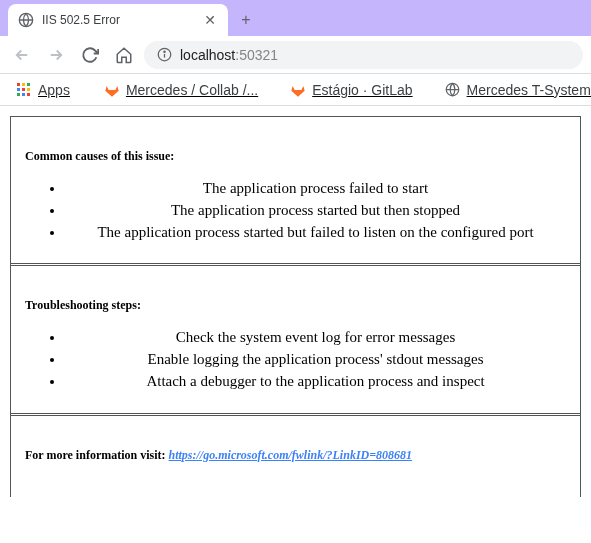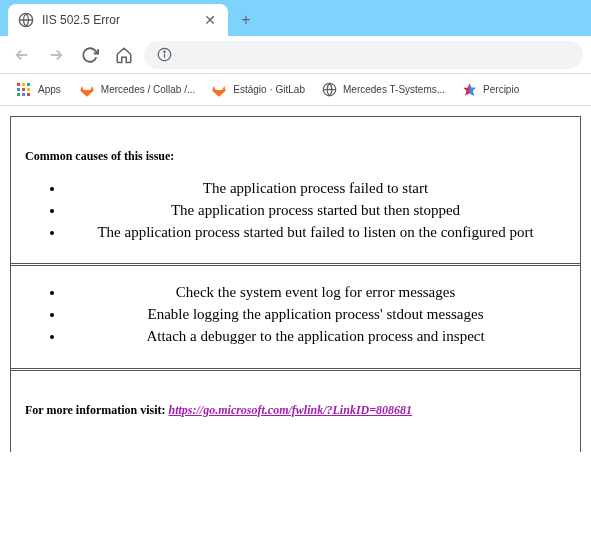--- a/index.html
+++ b/index.html
@@ -1,19 +1,19 @@
 <!DOCTYPE html>
 <html><head>
   <meta charset="utf-8">
   <style>
     * { box-sizing: border-box; margin: 0; padding: 0; }
     body { font-family: Arial, sans-serif; width: 591px; background: #fff; }
     
     
-    .browser-chrome { background: #7dd3fc; }
+    .browser-chrome { background: #c4b5fd; }
     .tab-bar { display: flex; align-items: flex-end; height: 36px; padding-left: 8px; }
     .tab {
       display: flex; align-items: center; gap: 8px;
       background: #fff; height: 32px; padding: 0 10px;
       border-radius: 8px 8px 0 0; min-width: 220px; max-width: 240px;
       font-size: 12px; color: #3c4043;
     }
     .tab-favicon { width: 16px; height: 16px; display: flex; align-items: center; justify-content: center; color: #5f6368; }
     .tab-title { flex: 1; white-space: nowrap; overflow: hidden; text-overflow: ellipsis; }
     .tab-close { width: 16px; height: 16px; display: flex; align-items: center; justify-content: center; color: #5f6368; cursor: pointer; font-size: 14px; }
@@ -29,39 +29,39 @@
     .address-bar {
       flex: 1; display: flex; align-items: center; gap: 8px;
       background: #f1f3f4; height: 28px; border-radius: 14px;
       padding: 0 12px; font-size: 14px; color: #202124;
     }
     .address-info-icon { color: #5f6368; width: 16px; height: 16px; display: flex; align-items: center; justify-content: center; }
     .address-host { color: #202124; }
     .address-port { color: #80868b; }
     
     .bookmarks-bar {
-      display: flex; align-items: center; gap: 4px;
+      display: flex; align-items: center; gap: 20px;
       background: #fff; height: 32px; padding: 0 8px;
-      border-bottom: 1px solid #dadce0; font-size: 10px;
+      border-bottom: 1px solid #dadce0; font-size: 14px; text-decoration: underline;
     }
     .apps-btn { display: flex; align-items: center; gap: 6px; padding: 4px 8px; cursor: pointer; color: #3c4043; }
     .bookmark { display: flex; align-items: center; gap: 6px; padding: 4px 6px; cursor: pointer; color: #3c4043; white-space: nowrap; }
     .bm-icon { width: 16px; height: 16px; display: flex; align-items: center; justify-content: center; }
     
     
     .page { padding: 10px; font-family: "Times New Roman", serif; }
     h3.page-title { font-size: 19px; font-weight: bold; margin: 8px 0 18px 0; }
     .box-container { border: 1px solid #555; border-bottom: none; }
     .box { padding: 16px 14px 20px 14px; }
     .box + .box { border-top: 3px double #555; }
     .box h4 { font-size: 12px; font-weight: bold; margin-bottom: 14px; margin-top: 16px; }
     .box ul { list-style: disc; padding-left: 40px; }
     .box li { font-size: 15px; line-height: 1.45; text-align: center; }
     .more-info { font-size: 16px; }
-    .more-info a { color: #a21caf; font-style: italic; font-weight: bold; }
+    .more-info a { color: #3b82f6; font-style: italic; font-weight: bold; }
     
     
     svg { display: block; }
     .gitlab-icon { color: #fc6d26; }
     .grid-icon { width: 16px; height: 16px; }
   </style>
 </head>
 <body>
 
 <div class="browser-chrome">
@@ -101,20 +101,23 @@
           <path d="M3 11l9-8 9 8v10a1 1 0 0 1-1 1h-5v-7h-6v7H4a1 1 0 0 1-1-1z"></path>
         </svg>
     </div>
     <div class="address-bar">
       <span class="address-info-icon">
         <svg width="15" height="15" viewBox="0 0 24 24" fill="none" stroke="currentColor" stroke-width="2">
             <circle cx="12" cy="12" r="10"></circle>
             <line x1="12" y1="11" x2="12" y2="17"></line>
             <circle cx="12" cy="7.5" r="1" fill="currentColor"></circle>
           </svg>
+      </span>
+      <span>
+        <span class="address-host">localhost</span><span class="address-port">:50321</span>
       </span>
     </div>
   </div>
 
   <div class="bookmarks-bar">
     <div class="apps-btn">
       <span>
         <svg class="grid-icon" viewBox="0 0 16 16">
           <rect x="1" y="1" width="3" height="3" fill="#ea4335"></rect>
             <rect x="6" y="1" width="3" height="3" fill="#fbbc04"></rect>
@@ -172,20 +175,21 @@
     <div class="box">
       <h4>Common causes of this issue:</h4>
       <ul>
         <li>The application process failed to start</li>
         <li>The application process started but then stopped</li>
         <li>The application process started but failed to listen on the configured port</li>
       </ul>
     </div>
 
     <div class="box">
+      <h4>Troubleshooting steps:</h4>
       <ul>
         <li>Check the system event log for error messages</li>
         <li>Enable logging the application process' stdout messages</li>
         <li>Attach a debugger to the application process and inspect</li>
       </ul>
     </div>
 
     <div class="box">
       <h4 class="more-info">
         <span>For more information visit: </span><a href="#">https://go.microsoft.com/fwlink/?LinkID=808681</a>

